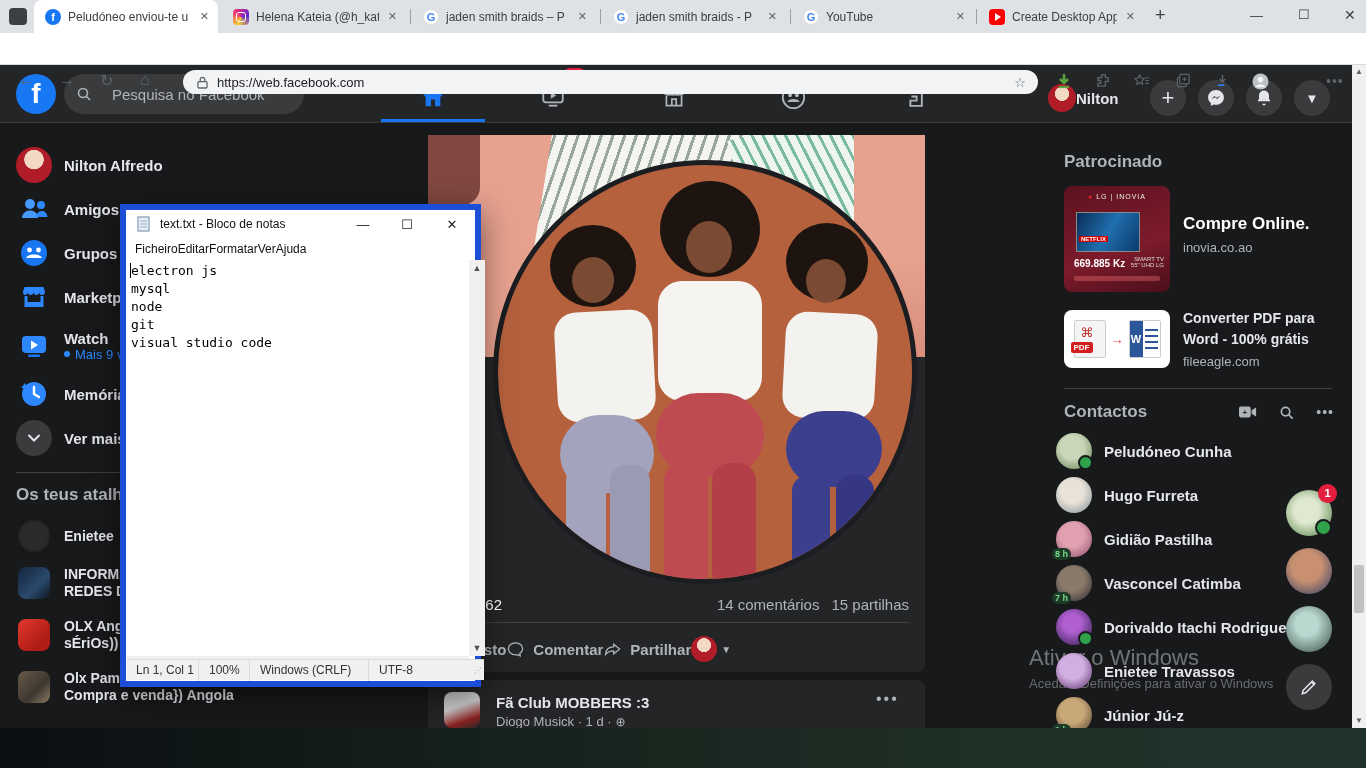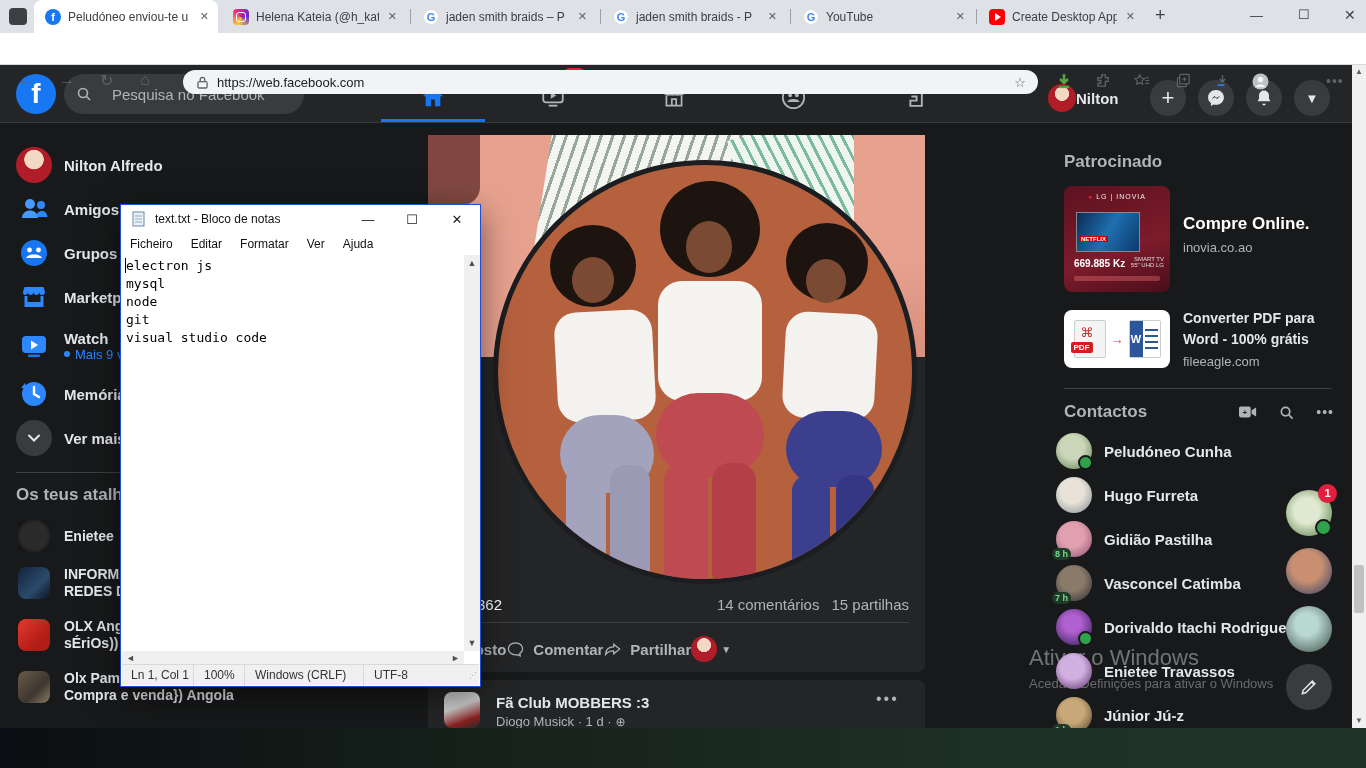--- a/index.html
+++ b/index.html
@@ -28,23 +28,23 @@
   .scthumb{width:32px;height:32px;border-radius:8px;margin:0 14px 0 10px;flex:none;}
   .sctext{font-size:14px;font-weight:bold;color:#e4e6eb;line-height:17px;white-space:nowrap;}
   .ctrow{position:absolute;left:1048px;width:292px;height:44px;display:flex;align-items:center;}
   .ctav{width:36px;height:36px;border-radius:50%;margin:0 12px 0 8px;flex:none;position:relative;}
   .ctname{font-size:15px;font-weight:bold;color:#e4e6eb;white-space:nowrap;}
   .dotg{position:absolute;right:-1px;bottom:-1px;width:11px;height:11px;border-radius:50%;background:#31a24c;border:2px solid #18191a;}
   .hbadge{position:absolute;left:-4px;bottom:-3px;background:#1d3b26;color:#7ad98b;font-size:9px;font-weight:bold;padding:1px 3px;border-radius:7px;}
   .chathead{position:absolute;left:1286px;width:46px;height:46px;border-radius:50%;}
   .actbtn{display:flex;align-items:center;justify-content:center;gap:8px;color:#b0b3b8;font-size:15px;font-weight:bold;height:36px;border-radius:6px;}
   
-  #notepad{left:120px;top:204px;width:361px;height:483px;background:#fff;border:1px solid #1d4ed8;box-sizing:border-box;box-shadow:0 10px 30px rgba(0,0,0,.5);}
+  #notepad{left:120px;top:204px;width:361px;height:483px;background:#fff;border:6px solid #1d4ed8;box-sizing:border-box;box-shadow:0 10px 30px rgba(0,0,0,.5);}
   #np-title{height:28px;display:flex;align-items:center;font-size:12px;color:#111;}
-  #np-menu{height:22px;display:flex;align-items:center;font-size:12px;color:#111;gap:18px;padding-left:9px;}
+  #np-menu{height:22px;display:flex;align-items:center;font-size:12px;color:#111;padding-left:9px;}
   #np-text{position:absolute;left:1px;top:50px;width:342px;height:396px;background:#fff;font-family:"DejaVu Sans Mono",monospace;font-size:13px;line-height:18px;color:#000;padding:2px 0 0 4px;box-sizing:border-box;}
   .npscroll{position:absolute;background:#f0f0f0;color:#505050;font-size:9px;}
   #np-status{position:absolute;left:1px;bottom:1px;width:357px;height:21px;background:#f0f0f0;border-top:1px solid #d9d9d9;display:flex;align-items:center;font-size:12px;color:#333;box-sizing:border-box;}
   .stsep{width:1px;height:21px;background:#d9d9d9;}
   
   #taskbar{left:0;top:728px;width:1366px;height:40px;background:linear-gradient(90deg,#0b0e12 0%,#15211b 35%,#1e2f26 70%,#20332a 100%);}
   svg{display:block;}
 </style>
 </head>
 <body>

